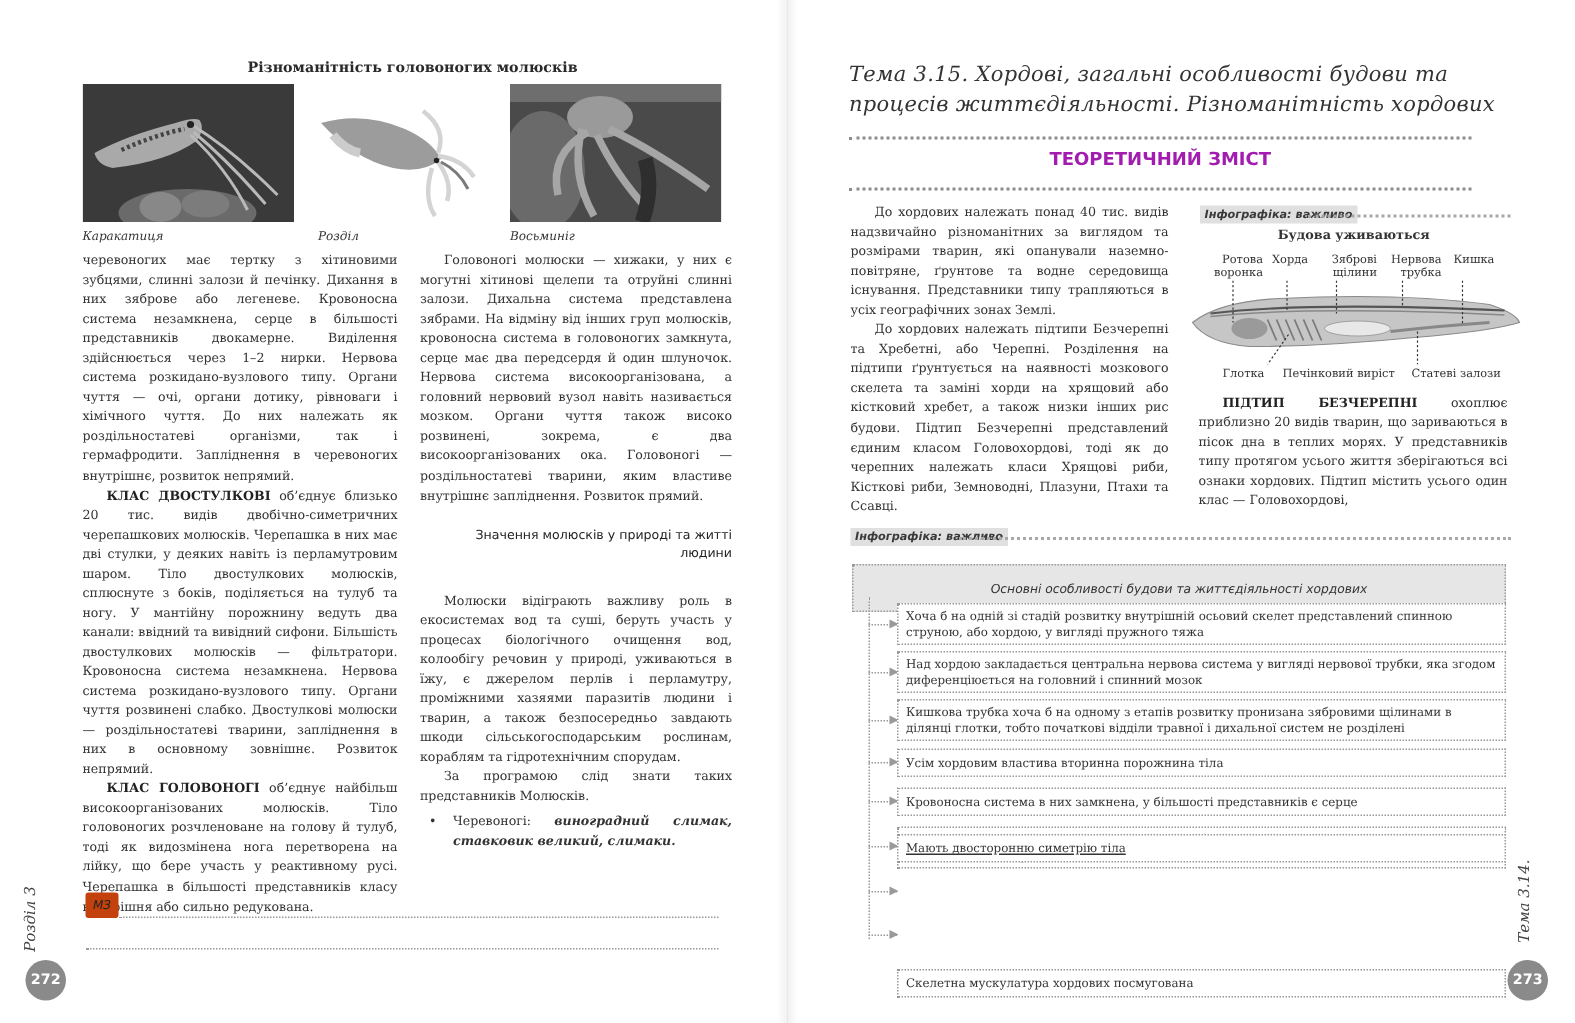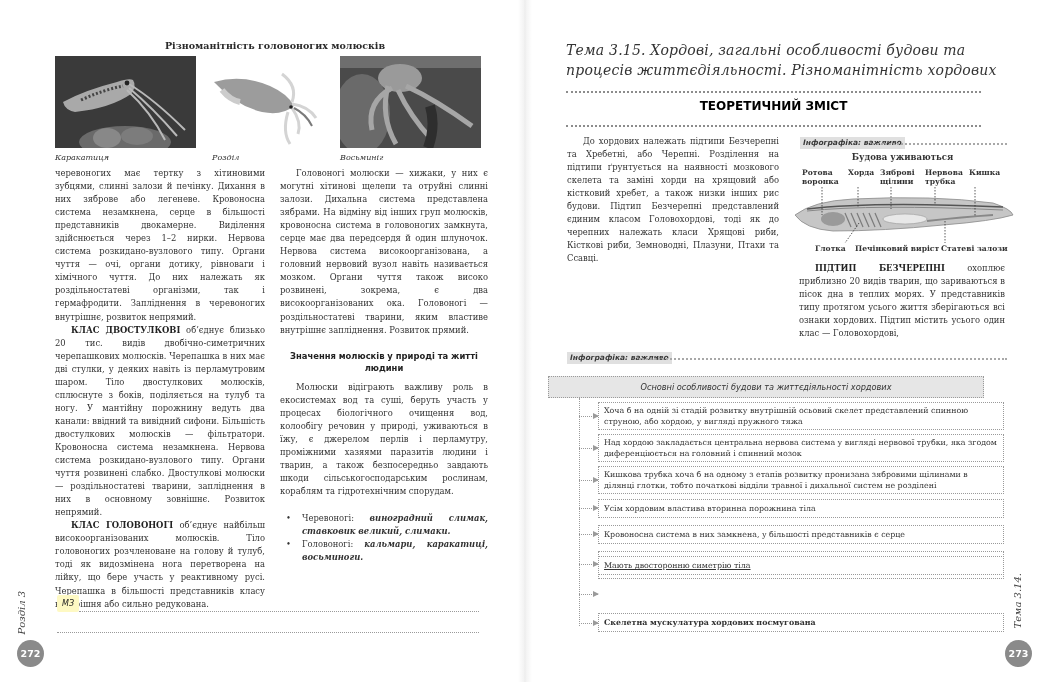--- a/index.html
+++ b/index.html
@@ -21,67 +21,67 @@
   .photo-squid { left: 212px; width: 112px; }
   .photo-octopus { left: 340px; width: 141px; }
   .photo-caption { position: absolute; top: 153px; font-size: 8px; color: #333; font-style: italic; }
 
   .col { position: absolute; font-size: 8.4px; line-height: 13.05px; text-align: justify; color: #333; }
   .col p { margin: 0; }
   .col p.indent { text-indent: 16px; }
   .col b { font-weight: bold; color: #222; }
   .col-l1 { left: 55px; top: 167px; width: 210px; }
   .col-l2 { left: 280px; top: 167px; width: 208px; }
-  .subhead { font-family: "DejaVu Sans", sans-serif; font-weight: bold; font-size: 8.4px; line-height: 12.5px;
-             margin: 13px 0 6px 0; color: #222; text-align: center; }
-  .bullets { list-style: none; margin-top: 14px; }
+  .subhead { font-family: "DejaVu Sans", sans-serif; font-weight: normal; font-size: 8.4px; line-height: 12.5px;
+             margin: 13px 0 19px 0; color: #222; text-align: right; }
+  .bullets { list-style: none; margin-top: 4px; }
   .bullets li { position: relative; padding-left: 22px; }
   .bullets li::before { content: "•"; position: absolute; left: 6px; top: 0; }
   .bullets i { font-weight: bold; font-style: italic; }
 
   .section-vert-l { position: absolute; left: 14px; top: 590px; width: 14px; height: 46px; }
   .section-vert-l span { position: absolute; left: -16px; top: 16px; width: 46px; transform: rotate(-90deg);
                          font-family: "DejaVu Serif", serif; font-style: italic; font-size: 10px; color: #444; white-space: nowrap; }
   .page-num { position: absolute; width: 27px; height: 27px; border-radius: 50%; background: #8a8a8a;
               color: #fff; font-family: "DejaVu Sans", sans-serif; font-weight: bold; font-size: 9.5px;
               display: flex; align-items: center; justify-content: center; }
   .page-num-l { left: 17px; top: 640px; }
   .page-num-r { left: 1005px; top: 640px; }
 
-  .m3-badge { position: absolute; left: 57px; top: 595px; width: 22px; height: 17px; background: #fef9c3;
+  .m3-badge { position: absolute; left: 57px; top: 595px; width: 22px; height: 17px; background: #c2410c;
               font-family: "DejaVu Sans", sans-serif; font-size: 8px; font-style: italic; color: #222;
               display: flex; align-items: center; justify-content: center; border-radius: 2px; }
   .note-line { position: absolute; height: 0; border-top: 1px dotted #9a9a9a; }
   .note-line-1 { left: 79px; top: 611px; width: 400px; }
   .note-line-2 { left: 57px; top: 632px; width: 422px; }
 
   
   .topic-title { position: absolute; left: 566px; top: 40px; width: 450px; font-family: "DejaVu Serif", serif;
                  font-style: italic; font-size: 14px; line-height: 20px; color: #333; letter-spacing: 0.2px; }
   .dots-line { position: absolute; height: 0; border-top: 2px dotted #8c8c8c; }
   .dl-1 { left: 566px; top: 91px; width: 415px; }
   .dl-2 { left: 566px; top: 125px; width: 415px; }
   .theory-head { position: absolute; left: 566px; top: 99px; width: 415px; text-align: center;
-                 font-family: "DejaVu Sans", sans-serif; font-weight: bold; font-size: 12px; color: #000000; }
+                 font-family: "DejaVu Sans", sans-serif; font-weight: bold; font-size: 12px; color: #a21caf; }
   .col-r1 { left: 567px; top: 135px; width: 212px; }
   .col-r2 { left: 799px; top: 262px; width: 206px; }
 
   .info-tag { position: absolute; font-family: "DejaVu Sans", sans-serif; font-style: italic; font-weight: bold;
               font-size: 7.5px; color: #3a3a3a; background: #e0e0e0; padding: 1px 3px; line-height: 10px; }
   .info-tag-1 { left: 800px; top: 137px; }
   .info-tag-2 { left: 567px; top: 352px; }
   .info-dots-1 { left: 872px; top: 143px; width: 135px; border-top: 2px dotted #a8a8a8; }
   .info-dots-2 { left: 639px; top: 358px; width: 368px; border-top: 2px dotted #a8a8a8; }
 
   .lancelet-title { position: absolute; left: 800px; top: 152px; width: 205px; text-align: center;
                     font-size: 8.5px; font-weight: bold; color: #333; }
-  .lbl { position: absolute; font-size: 7.6px; line-height: 9px; color: #333; text-align: left; font-weight: bold; }
+  .lbl { position: absolute; font-size: 7.6px; line-height: 9px; color: #333; text-align: right; }
   .lancelet-svg { position: absolute; left: 793px; top: 187px; width: 222px; height: 56px; }
 
-  .feat-box { position: absolute; left: 548px; top: 376px; width: 436px; height: 22px;
+  .feat-box { position: absolute; left: 568px; top: 376px; width: 436px; height: 32px;
               border: 1px dotted #9a9a9a; background: #e6e6e6; font-family: "DejaVu Sans", sans-serif;
               font-style: italic; font-size: 8.2px; color: #333; display: flex; align-items: center; justify-content: center; }
   .trunk { position: absolute; left: 579px; top: 398px; width: 0; height: 228px; border-left: 1px dotted #9a9a9a; }
   .feat-item { position: absolute; left: 598px; width: 406px; border: 1px dotted #9a9a9a; background: #fff;
                font-size: 7.9px; line-height: 11px; color: #333; padding: 3px 5px; display: flex; align-items: center; }
   .feat-arrow { position: absolute; left: 579px; width: 19px; height: 0; border-top: 1px dotted #9a9a9a; }
   .feat-arrow::after { content: ""; position: absolute; right: -1px; top: -4px; border-left: 6px solid #9a9a9a;
                        border-top: 3px solid transparent; border-bottom: 3px solid transparent; }
 
   .section-vert-r { position: absolute; left: 1009px; top: 575px; width: 16px; height: 56px; }
@@ -136,40 +136,41 @@
 <div class="col col-l1">
   <p>черевоногих має тертку з хітиновими зубцями, слинні залози й печінку. Дихання в них зяброве або легеневе. Кровоносна система незамкнена, серце в більшості представників двокамерне. Виділення здійснюється через 1–2 нирки. Нервова система розкидано-вузлового типу. Органи чуття — очі, органи дотику, рівноваги і хімічного чуття. До них належать як роздільностатеві організми, так і гермафродити. Запліднення в черевоногих внутрішнє, розвиток непрямий.</p>
   <p class="indent"><b>КЛАС ДВОСТУЛКОВІ</b><span> об’єднує близько 20 тис. видів двобічно-симетричних черепашкових молюсків. Черепашка в них має дві стулки, у деяких навіть із перламутровим шаром. Тіло двостулкових молюсків, сплюснуте з боків, поділяється на тулуб та ногу. У мантійну порожнину ведуть два канали: ввідний та вивідний сифони. Більшість двостулкових молюсків — фільтратори. Кровоносна система незамкнена. Нервова система розкидано-вузлового типу. Органи чуття розвинені слабко. Двостулкові молюски — роздільностатеві тварини, запліднення в них в основному зовнішнє. Розвиток непрямий.</span></p>
   <p class="indent"><b>КЛАС ГОЛОВОНОГІ</b><span> об’єднує найбільш високоорганізованих молюсків. Тіло головоногих розчленоване на голову й тулуб, тоді як видозмінена нога перетворена на лійку, що бере участь у реактивному русі. Черепашка в більшості представників класу внутрішня або сильно редукована.</span></p>
 </div>
 
 <div class="col col-l2">
   <p class="indent">Головоногі молюски — хижаки, у них є могутні хітинові щелепи та отруйні слинні залози. Дихальна система представлена зябрами. На відміну від інших груп молюсків, кровоносна система в головоногих замкнута, серце має два передсердя й один шлуночок. Нервова система високоорганізована, а головний нервовий вузол навіть називається мозком. Органи чуття також високо розвинені, зокрема, є два високоорганізованих ока. Головоногі — роздільностатеві тварини, яким властиве внутрішнє запліднення. Розвиток прямий.</p>
   <div class="subhead">Значення молюсків у природі та житті людини</div>
   <p class="indent">Молюски відіграють важливу роль в екосистемах вод та суші, беруть участь у процесах біологічного очищення вод, колообігу речовин у природі, уживаються в їжу, є джерелом перлів і перламутру, проміжними хазяями паразитів людини і тварин, а також безпосередньо завдають шкоди сільськогосподарським рослинам, кораблям та гідротехнічним спорудам.</p>
+  <p class="indent">За програмою слід знати таких представників Молюсків.</p>
   <ul class="bullets">
     <li><span>Черевоногі: </span><i>виноградний слимак, ставковик великий, слимаки.</i></li>
-    <li><span>Головоногі: </span><i>кальмари, каракатиці, восьминоги.</i></li>
   </ul>
 </div>
 
 <div class="section-vert-l">
     <span>Розділ 3</span>
   </div>
 <div class="m3-badge">МЗ</div>
 <div class="note-line note-line-1"></div>
 <div class="note-line note-line-2"></div>
 <div class="page-num page-num-l">272</div>
 
 <div class="topic-title">Тема 3.15. Хордові, загальні особливості будови та процесів життєдіяльності. Різноманітність хордових</div>
 <div class="dots-line dl-1"></div>
 <div class="theory-head">ТЕОРЕТИЧНИЙ ЗМІСТ</div>
 <div class="dots-line dl-2"></div>
 
 <div class="col col-r1">
+  <p class="indent">До хордових належать понад 40 тис. видів надзвичайно різноманітних за виглядом та розмірами тварин, які опанували наземно-повітряне, ґрунтове та водне середовища існування. Представники типу трапляються в усіх географічних зонах Землі.</p>
   <p class="indent">До хордових належать підтипи Безчерепні та Хребетні, або Черепні. Розділення на підтипи ґрунтується на наявності мозкового скелета та заміні хорди на хрящовий або кістковий хребет, а також низки інших рис будови. Підтип Безчерепні представлений єдиним класом Головохордові, тоді як до черепних належать класи Хрящові риби, Кісткові риби, Земноводні, Плазуни, Птахи та Ссавці.</p>
 </div>
 
 <div class="info-tag info-tag-1">Інфографіка: важливо</div>
 <div class="dots-line info-dots-1"></div>
 <div class="lancelet-title">Будова уживаються</div>
 
 <div class="lbl" style="left:802px; top:168px; width:40px;">Ротова воронка</div>
 <div class="lbl" style="left:848px; top:168px;">Хорда</div>
 <div class="lbl" style="left:880px; top:168px; width:38px;">Зяброві щілини</div>
@@ -224,18 +225,18 @@
 <div class="feat-item" style="top:466px; height:28px;">Кишкова трубка хоча б на одному з етапів розвитку пронизана зябровими щілинами в ділянці глотки, тобто початкові відділи травної і дихальної систем не розділені</div>
 <div class="feat-arrow" style="top:508px;"></div>
 <div class="feat-item" style="top:499px; height:19px;">Усім хордовим властива вторинна порожнина тіла</div>
 <div class="feat-arrow" style="top:534px;"></div>
 <div class="feat-item" style="top:525px; height:19px;">Кровоносна система в них замкнена, у більшості представників є серце</div>
 <div class="feat-arrow" style="top:564px;"></div>
 <div class="feat-item" style="top:551px; height:28px;">Сегментація тіла чітко виражена на ранніх ембріональних етапах розвитку і зберігається лише в нижчих хордових</div>
 <div class="feat-arrow" style="top:594px;"></div>
 <div class="feat-item" style="top:556px; height:19px;text-decoration:underline;">Мають двосторонню симетрію тіла</div>
 <div class="feat-arrow" style="top:623px;"></div>
-<div class="feat-item" style="top:613px; height:19px;font-weight:bold;">Скелетна мускулатура хордових посмугована</div>
+<div class="feat-item" style="top:646px; height:19px;">Скелетна мускулатура хордових посмугована</div>
 
 <div class="section-vert-r">
     <span>Тема 3.14.</span>
   </div>
 <div class="page-num page-num-r">273</div>
 
 </body></html>

